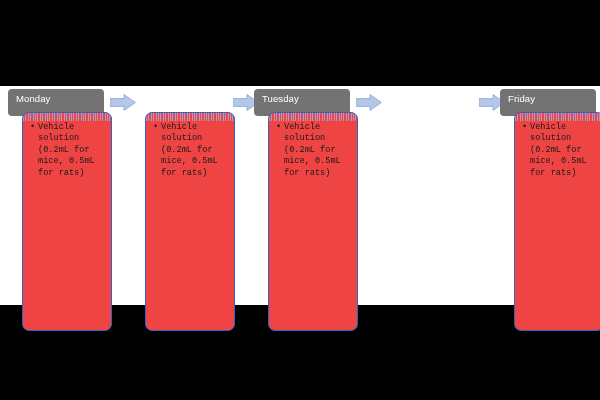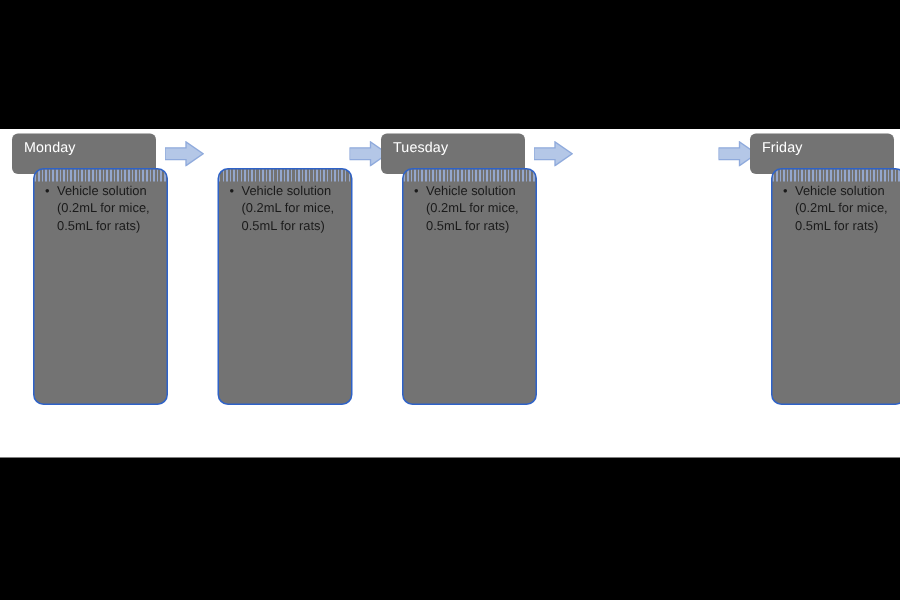--- a/index.html
+++ b/index.html
@@ -56,26 +56,27 @@
     letter-spacing: 0.1px;
     white-space: nowrap;
     overflow: hidden;
   }
 
   .step-body {
     position: absolute;
     left: 14px;
     top: 26px;
     width: 90px;
-    height: 158px;
-    background: #737373;
+    height: 219px;
+    background: #ef4444;
     border: 1.4px solid #2E62C8;
     border-radius: 7px;
     box-sizing: border-box;
     overflow: hidden;
+    font-family: Liberation Mono, monospace;
   }
 
   
   .body-texture {
     position: absolute;
     left: 0;
     top: 0;
     width: 100%;
     height: 8px;
     background-image:

